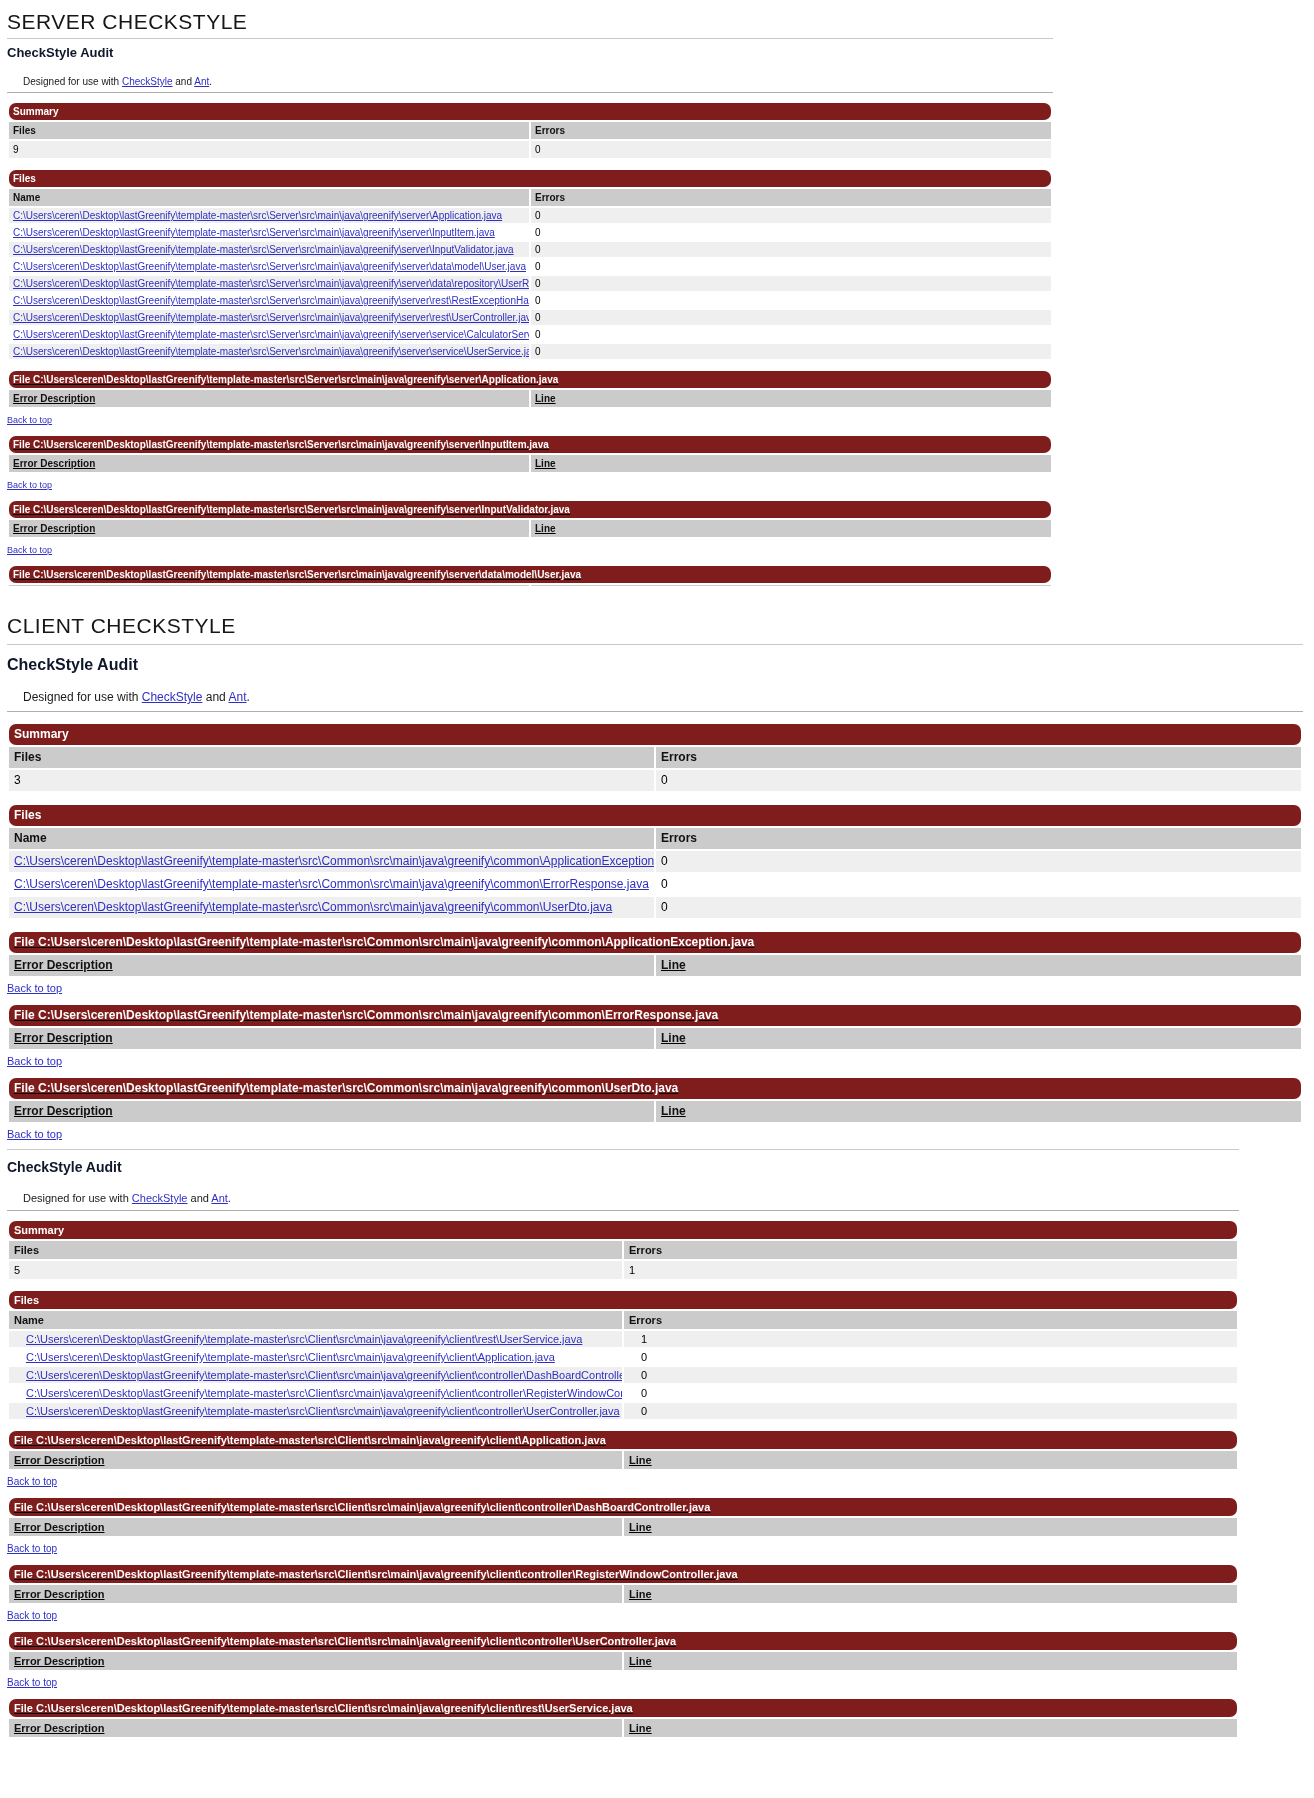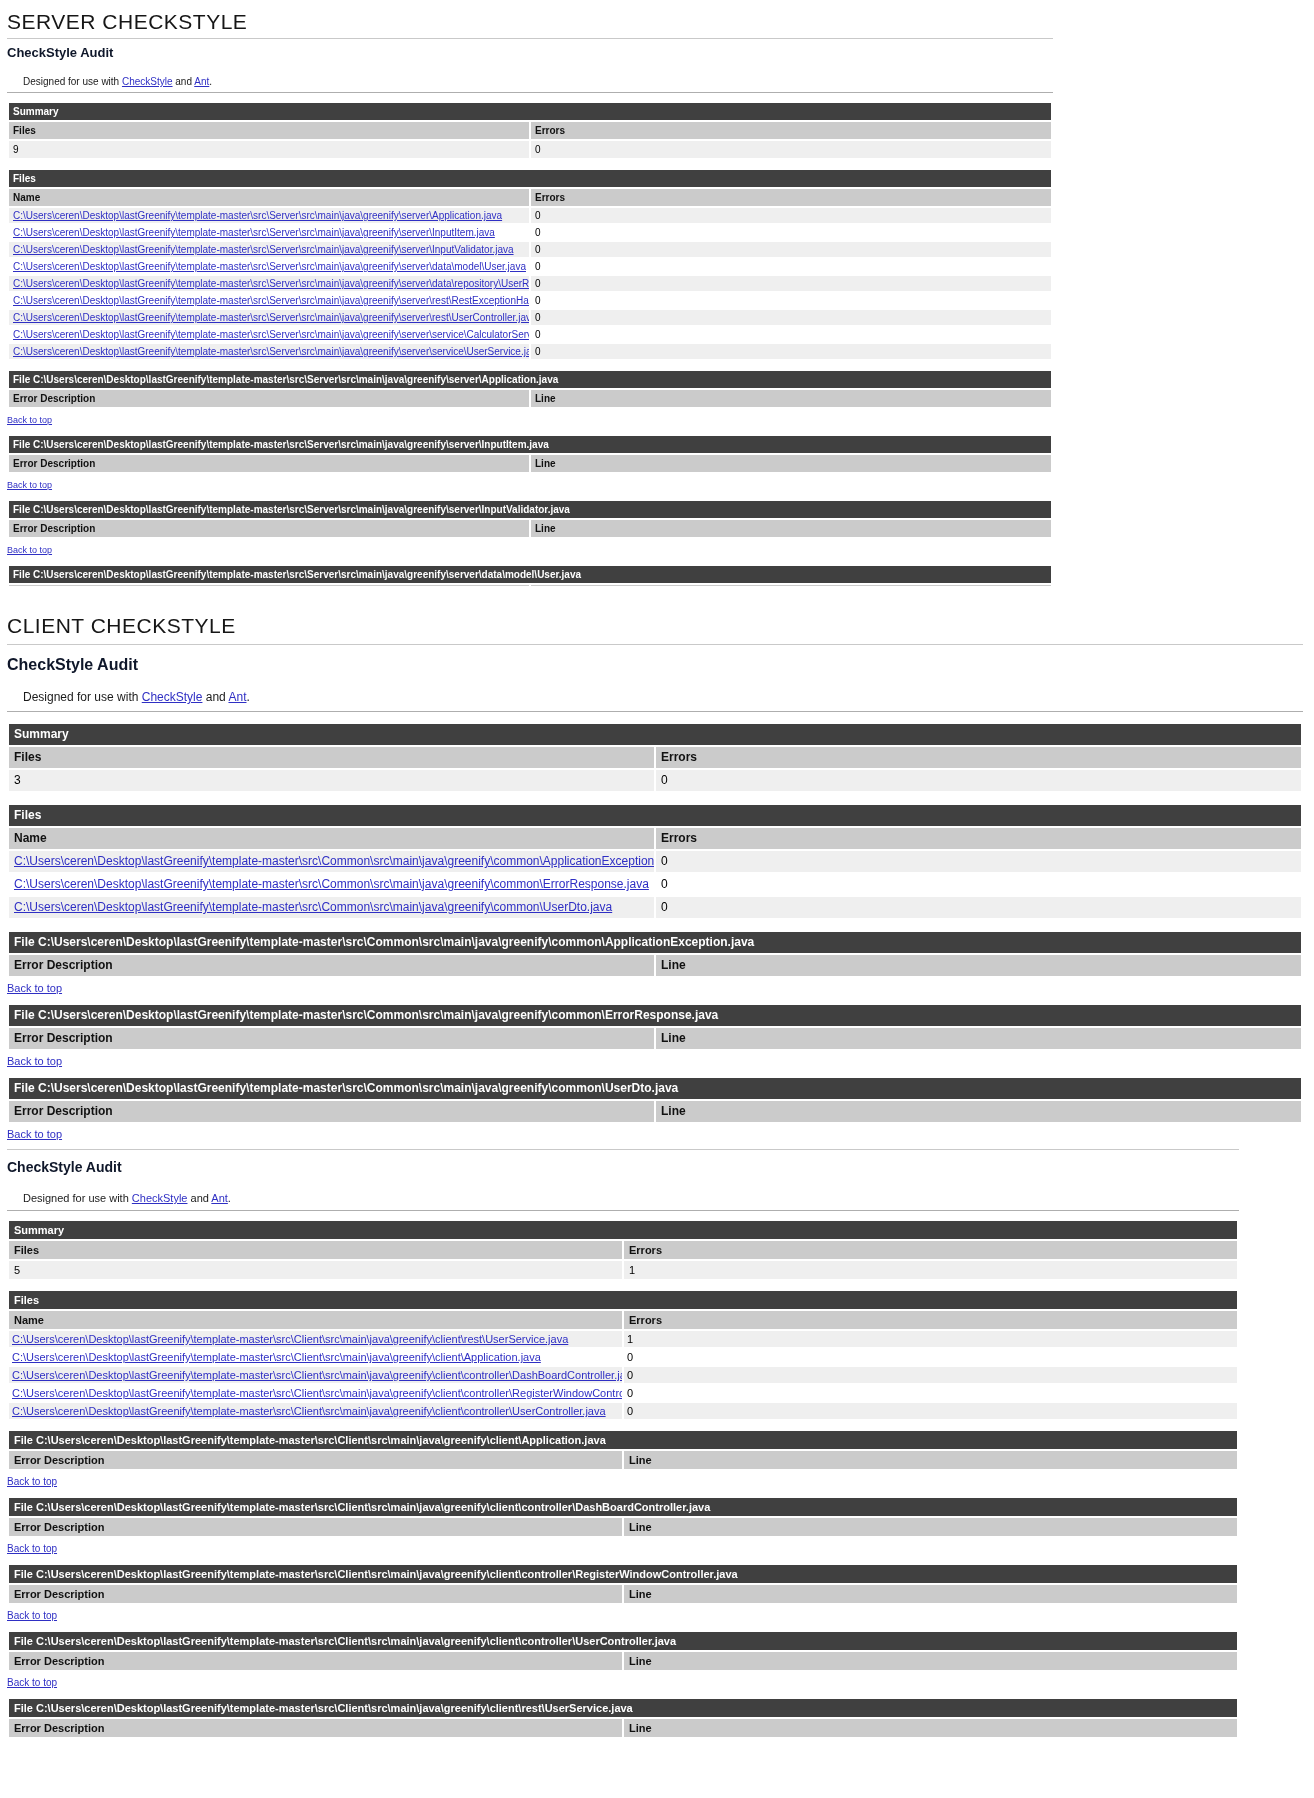--- a/index.html
+++ b/index.html
@@ -45,41 +45,42 @@
 
   table.tbl {
     border-collapse: separate;
     border-spacing: 2px;
     width: 100%;
     table-layout: fixed;
   }
   .sec-server .tbl { margin-top: 8px; }
   .sec-common .tbl { margin-top: 10px; }
   .sec-client .tbl { margin-top: 8px; }
-  .details .tbl { margin-top: 0; }
+  .details .tbl { margin-top: 0; text-decoration: underline; }
   .sec-server .details { margin-top: 8px; }
   .sec-common .details { margin-top: 10px; }
   .sec-client .details { margin-top: 8px; }
 
   .tbl th, .tbl td {
     text-align: left;
     vertical-align: top;
     overflow: hidden;
     white-space: nowrap;
   }
   .sec-server .tbl th, .sec-server .tbl td { font-size: 10px; line-height: 13px; padding: 2px 4px; }
   .sec-common .tbl th, .sec-common .tbl td { font-size: 12px; line-height: 15px; padding: 3px 5px; }
   .sec-client .tbl th, .sec-client .tbl td { font-size: 11px; line-height: 14px; padding: 2px 5px; }
   .sec-server .files-tbl tbody.rows td { padding: 1px 4px; }
-  .sec-client .files-tbl tbody.rows td { padding: 1px 3px; }
+  .sec-client .files-tbl tbody.rows td { padding: 1px 17px; }
 
   .bar {
-    background: #404040;
+    background: #7f1d1d;
     color: #ffffff;
     font-weight: bold;
+    border-radius: 7px;
   }
   .hdr { background: #cbcbcb; font-weight: bold; color: #111; }
   .cell { background: #ffffff; }
   tr.row-odd td.cell { background: #efefef; }
 
   
   .sec-server .summary-tbl .col1 { width: 42%; }
   .sec-common .summary-tbl .col1 { width: 44.6%; }
   .sec-client .summary-tbl .col1 { width: 44.8%; }
   .sec-server .files-tbl .col-name { width: 87.8%; }

